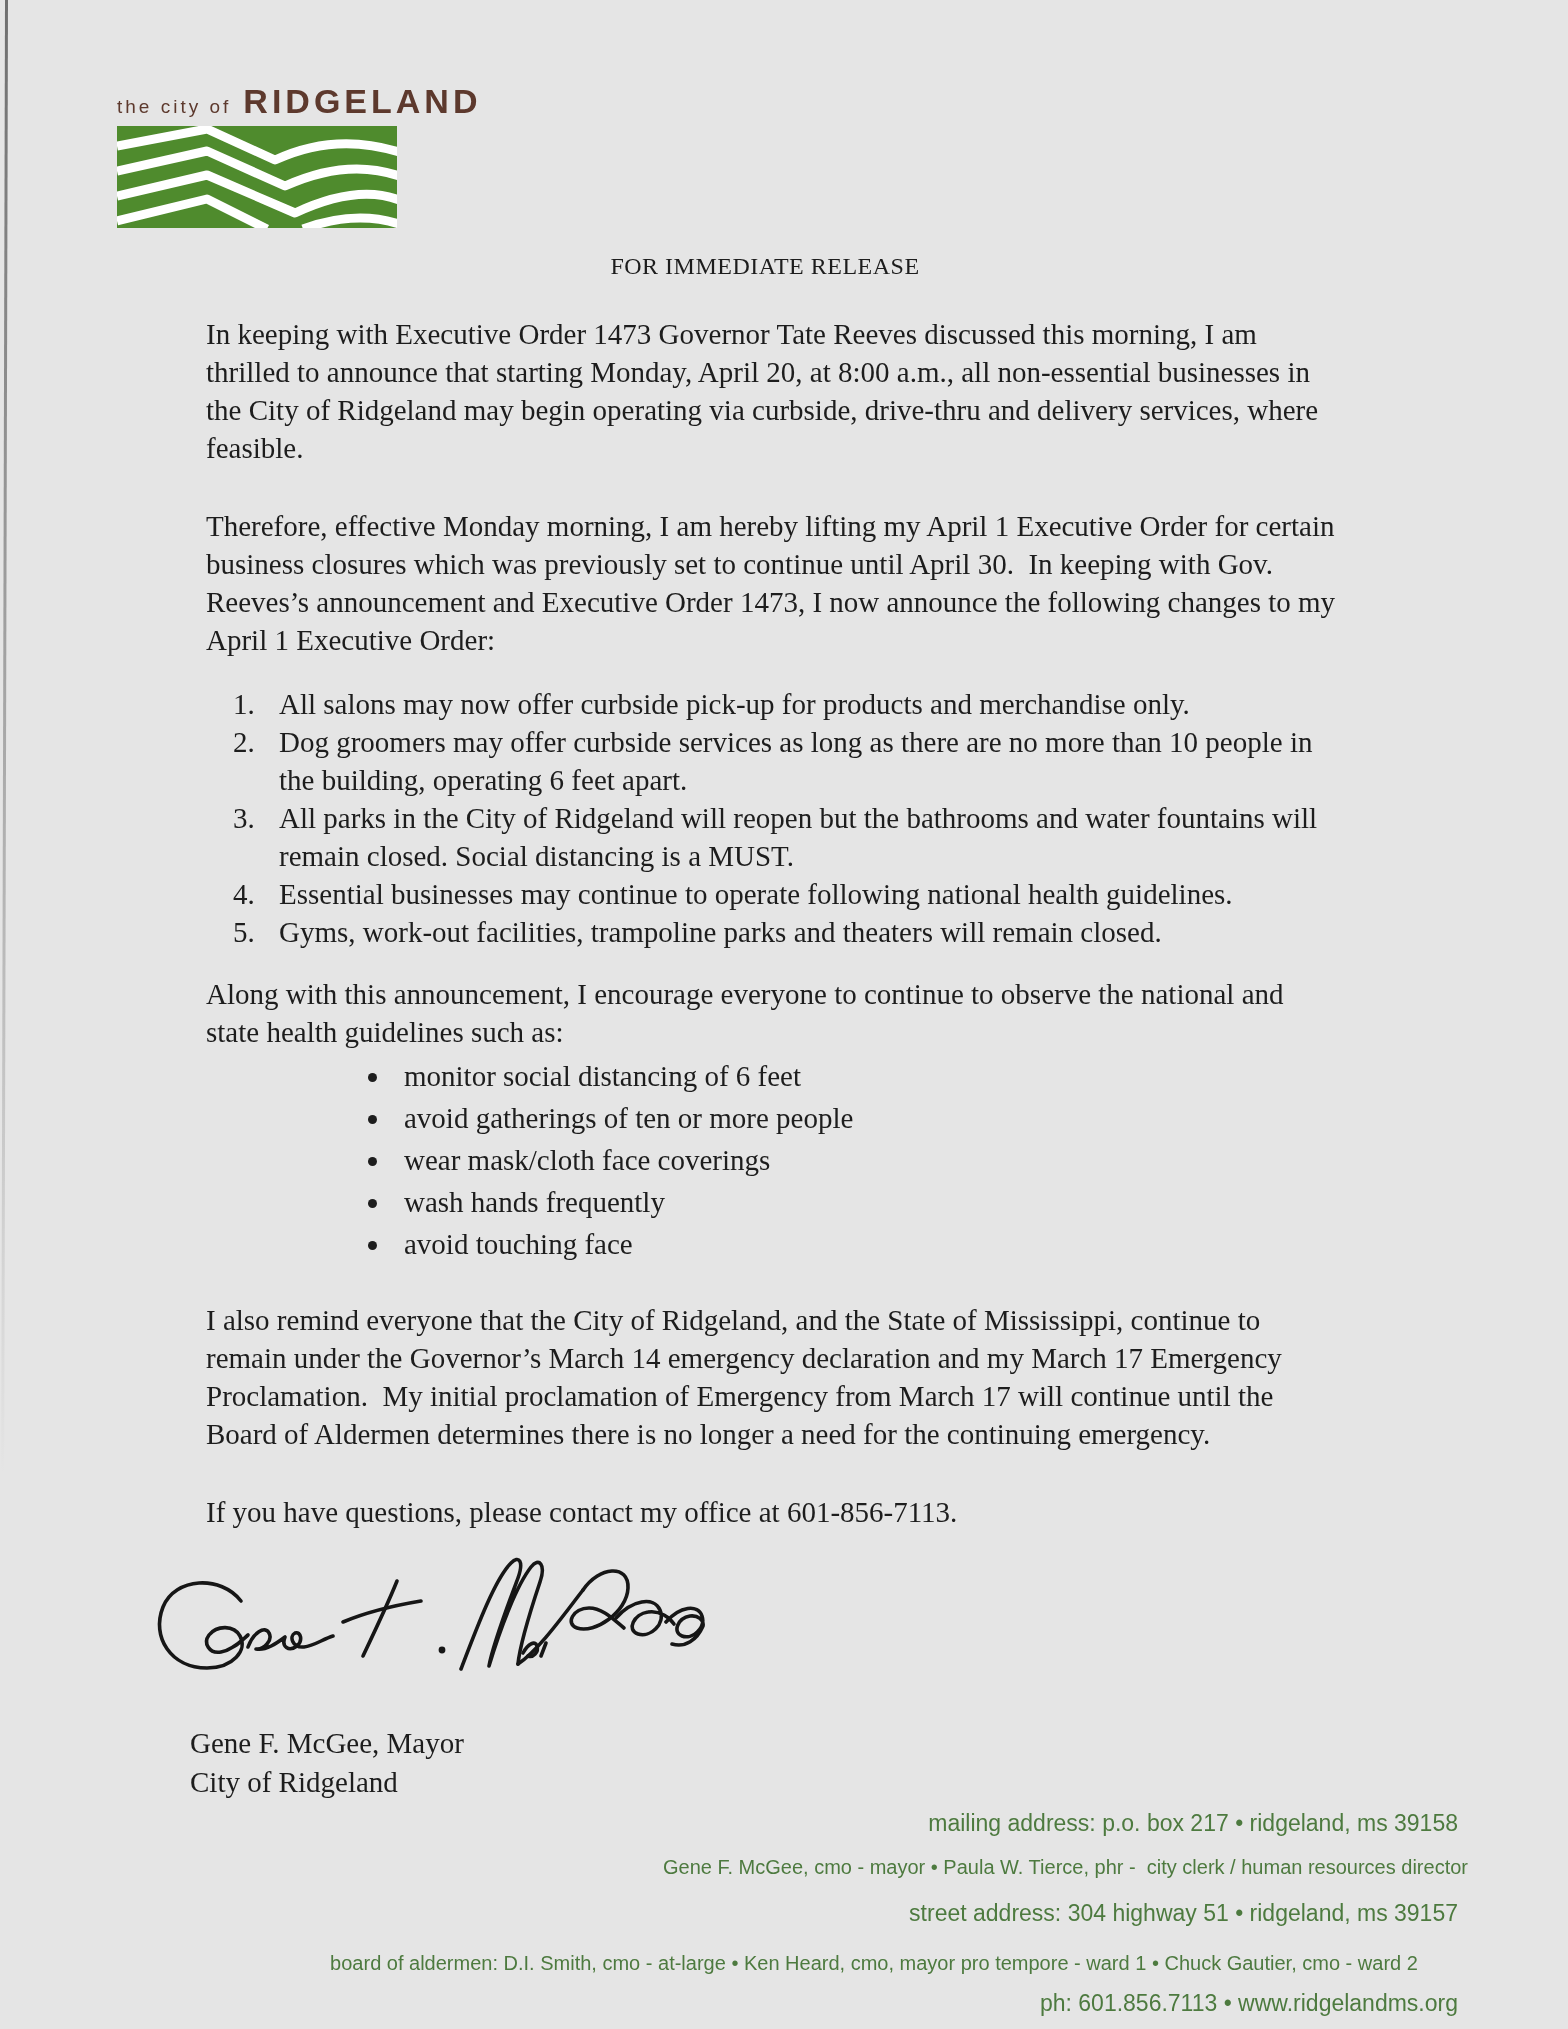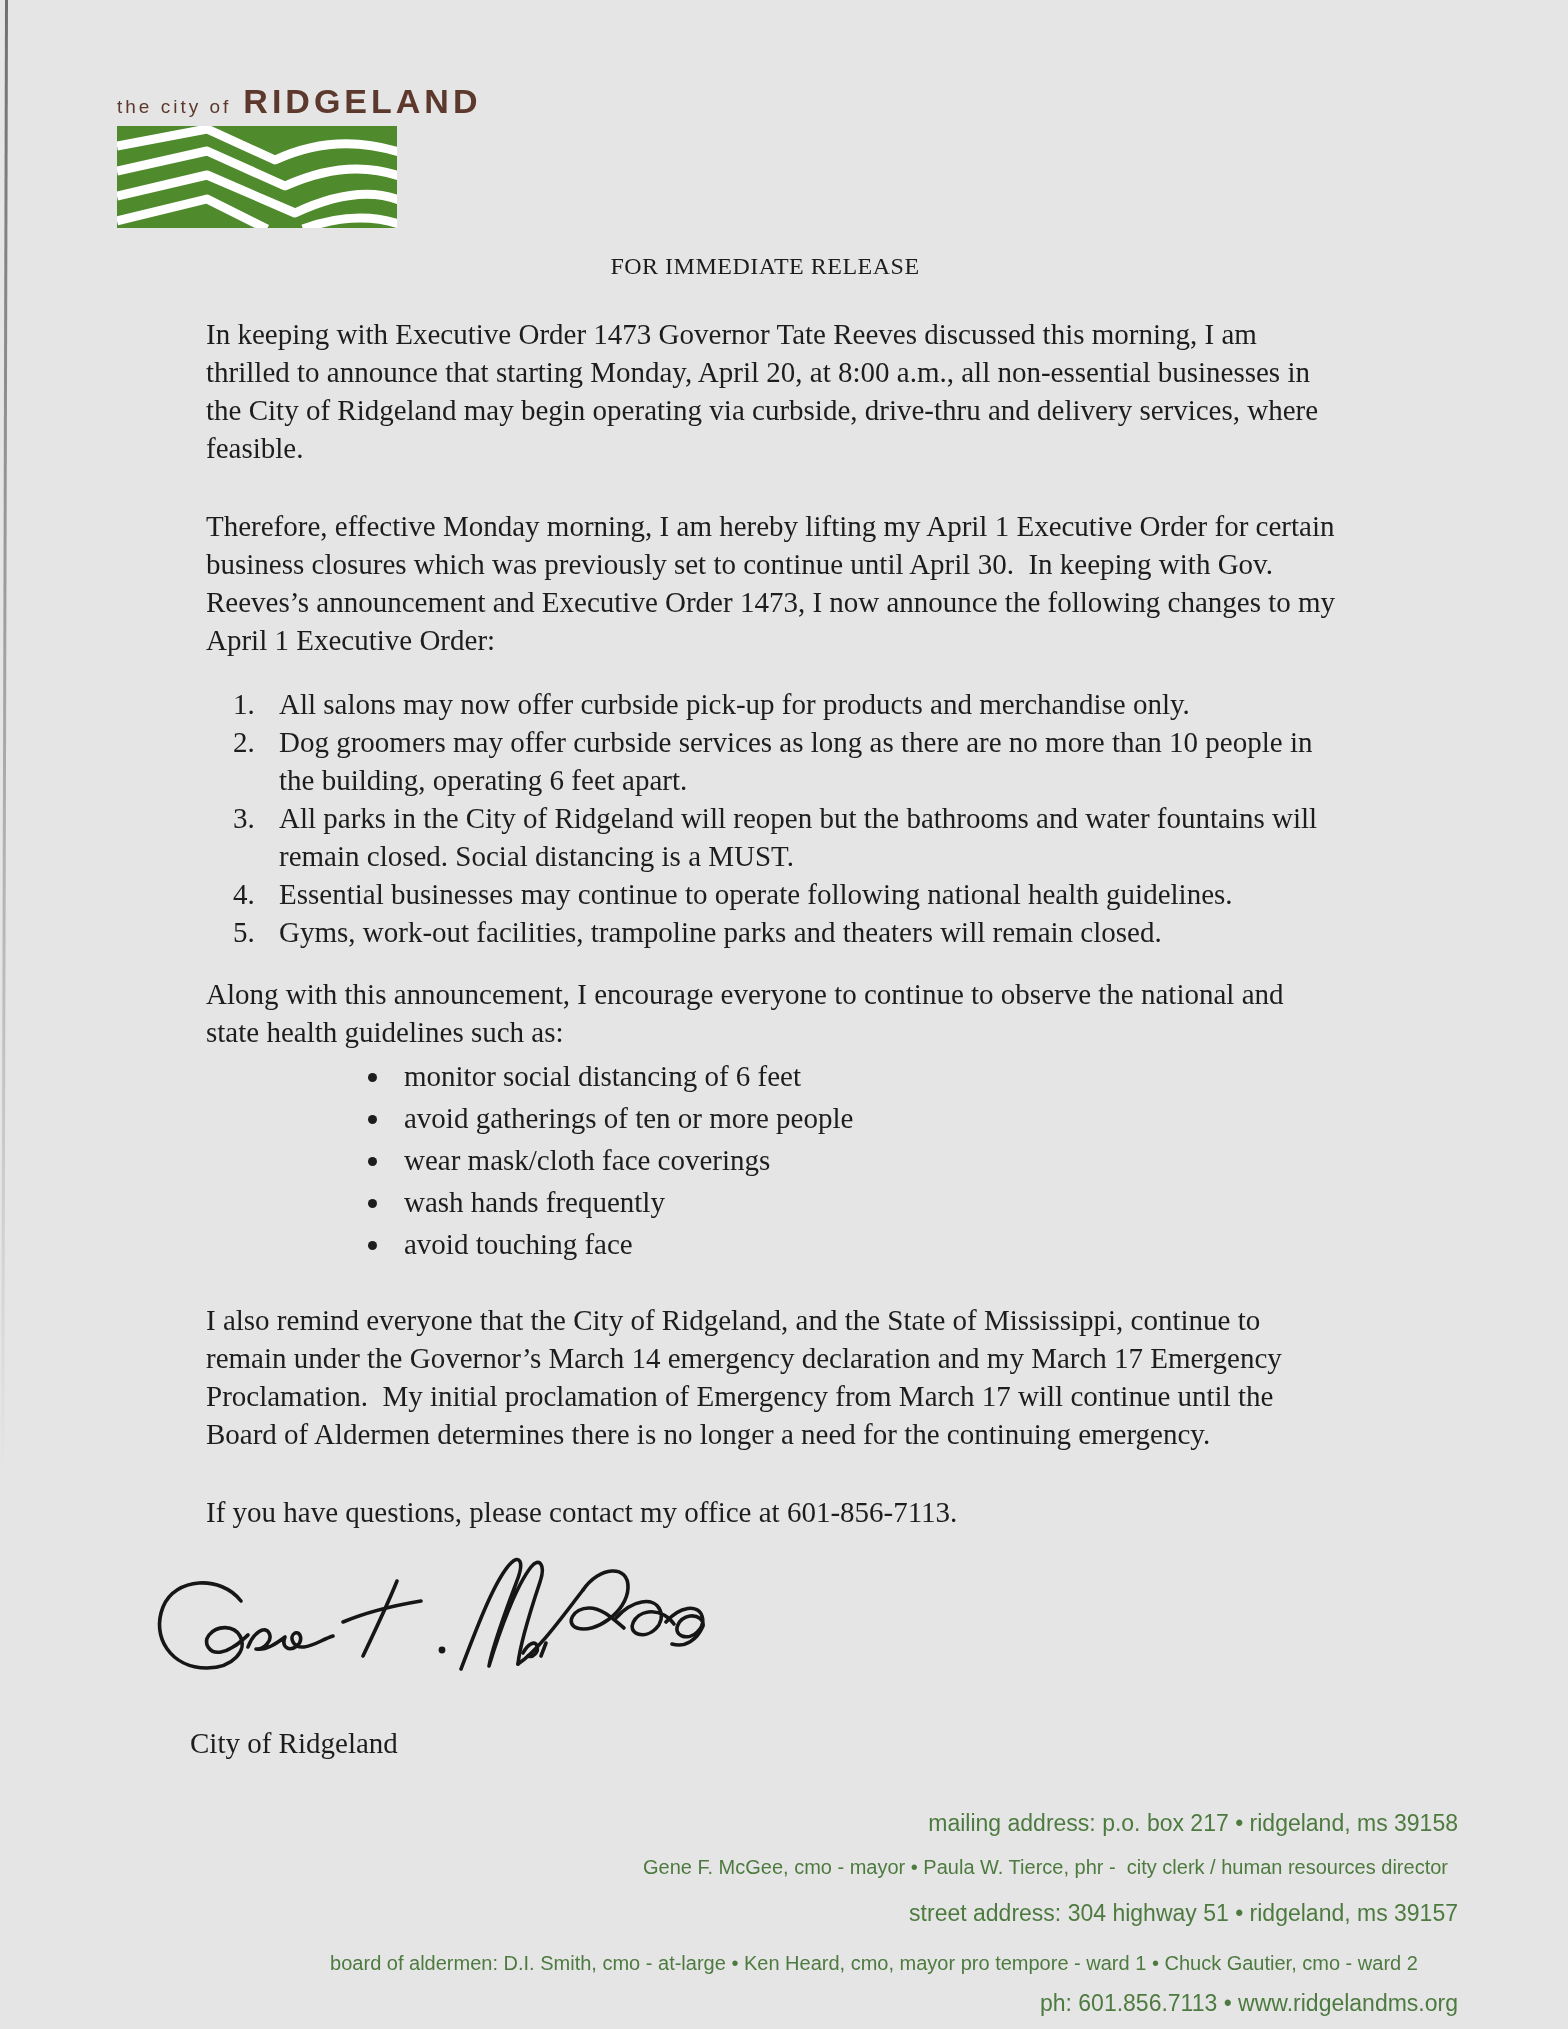--- a/index.html
+++ b/index.html
@@ -46,21 +46,21 @@
   .signature-svg { display:block; margin:6px 0 4px -45px; }
   .sig-name { line-height:39px; }
 
   
   .footer-addr {
     position:absolute; right:110px; top:1748px; text-align:right;
     font-family:"Liberation Sans", sans-serif; font-size:23px; line-height:30px;
     color:#4d7a3f; white-space:pre-wrap;
   }
   .footer-clerk {
-    position:absolute; right:120px; top:1856px; text-align:left;
+    position:absolute; right:100px; top:1856px; text-align:left;
     font-family:"Liberation Sans", sans-serif; font-size:20px;
     color:#4d7a3f; white-space:pre-wrap;
   }
   .footer-board {
     position:absolute; left:180px; right:0; top:1896px; text-align:center;
     font-family:"Liberation Sans", sans-serif; font-size:20px; line-height:27px;
     color:#4d7a3f; white-space:pre-wrap;
   }
 </style>
 </head>
@@ -143,20 +143,21 @@
         <path d="M316,114 C332,72 350,24 366,8 C374,0 379,6 373,23 C361,55 348,89 344,111 C356,71 372,30 386,12 C394,2 401,9 395,27 C385,57 375,89 373,109"></path>
         <path d="M378,98 C383,89 390,85 392,91 C394,97 388,103 383,101 M396,101 L401,88"></path>
         <path d="M373,109 C394,95 420,58 438,35"></path>
         <path d="M438,35 C454,11 484,9 483,33 C482,57 450,79 432,73 C420,69 428,53 444,53 C458,53 469,65 479,73"></path>
         <path d="M471,63 C487,45 509,41 515,55 C521,69 505,83 493,79 C481,75 489,59 503,57 C515,55 525,63 529,69"></path>
         <path d="M521,67 C535,51 553,49 557,61 C561,73 547,85 537,81 C527,77 533,63 545,61 C553,60 559,65 558,71 C552,85 540,93 527,89"></path>
       </g>
     </svg>
 
     <div class="sig-name">
+      <div>Gene F. McGee, Mayor</div>
       <div>City of Ridgeland</div>
     </div>
   </main>
 
   <div class="footer-addr">
     <div>mailing address: p.o. box 217 • ridgeland, ms 39158</div>
     <div>street address: 304 highway 51 • ridgeland, ms 39157</div>
     <div>ph: 601.856.7113 • www.ridgelandms.org</div>
   </div>
 

